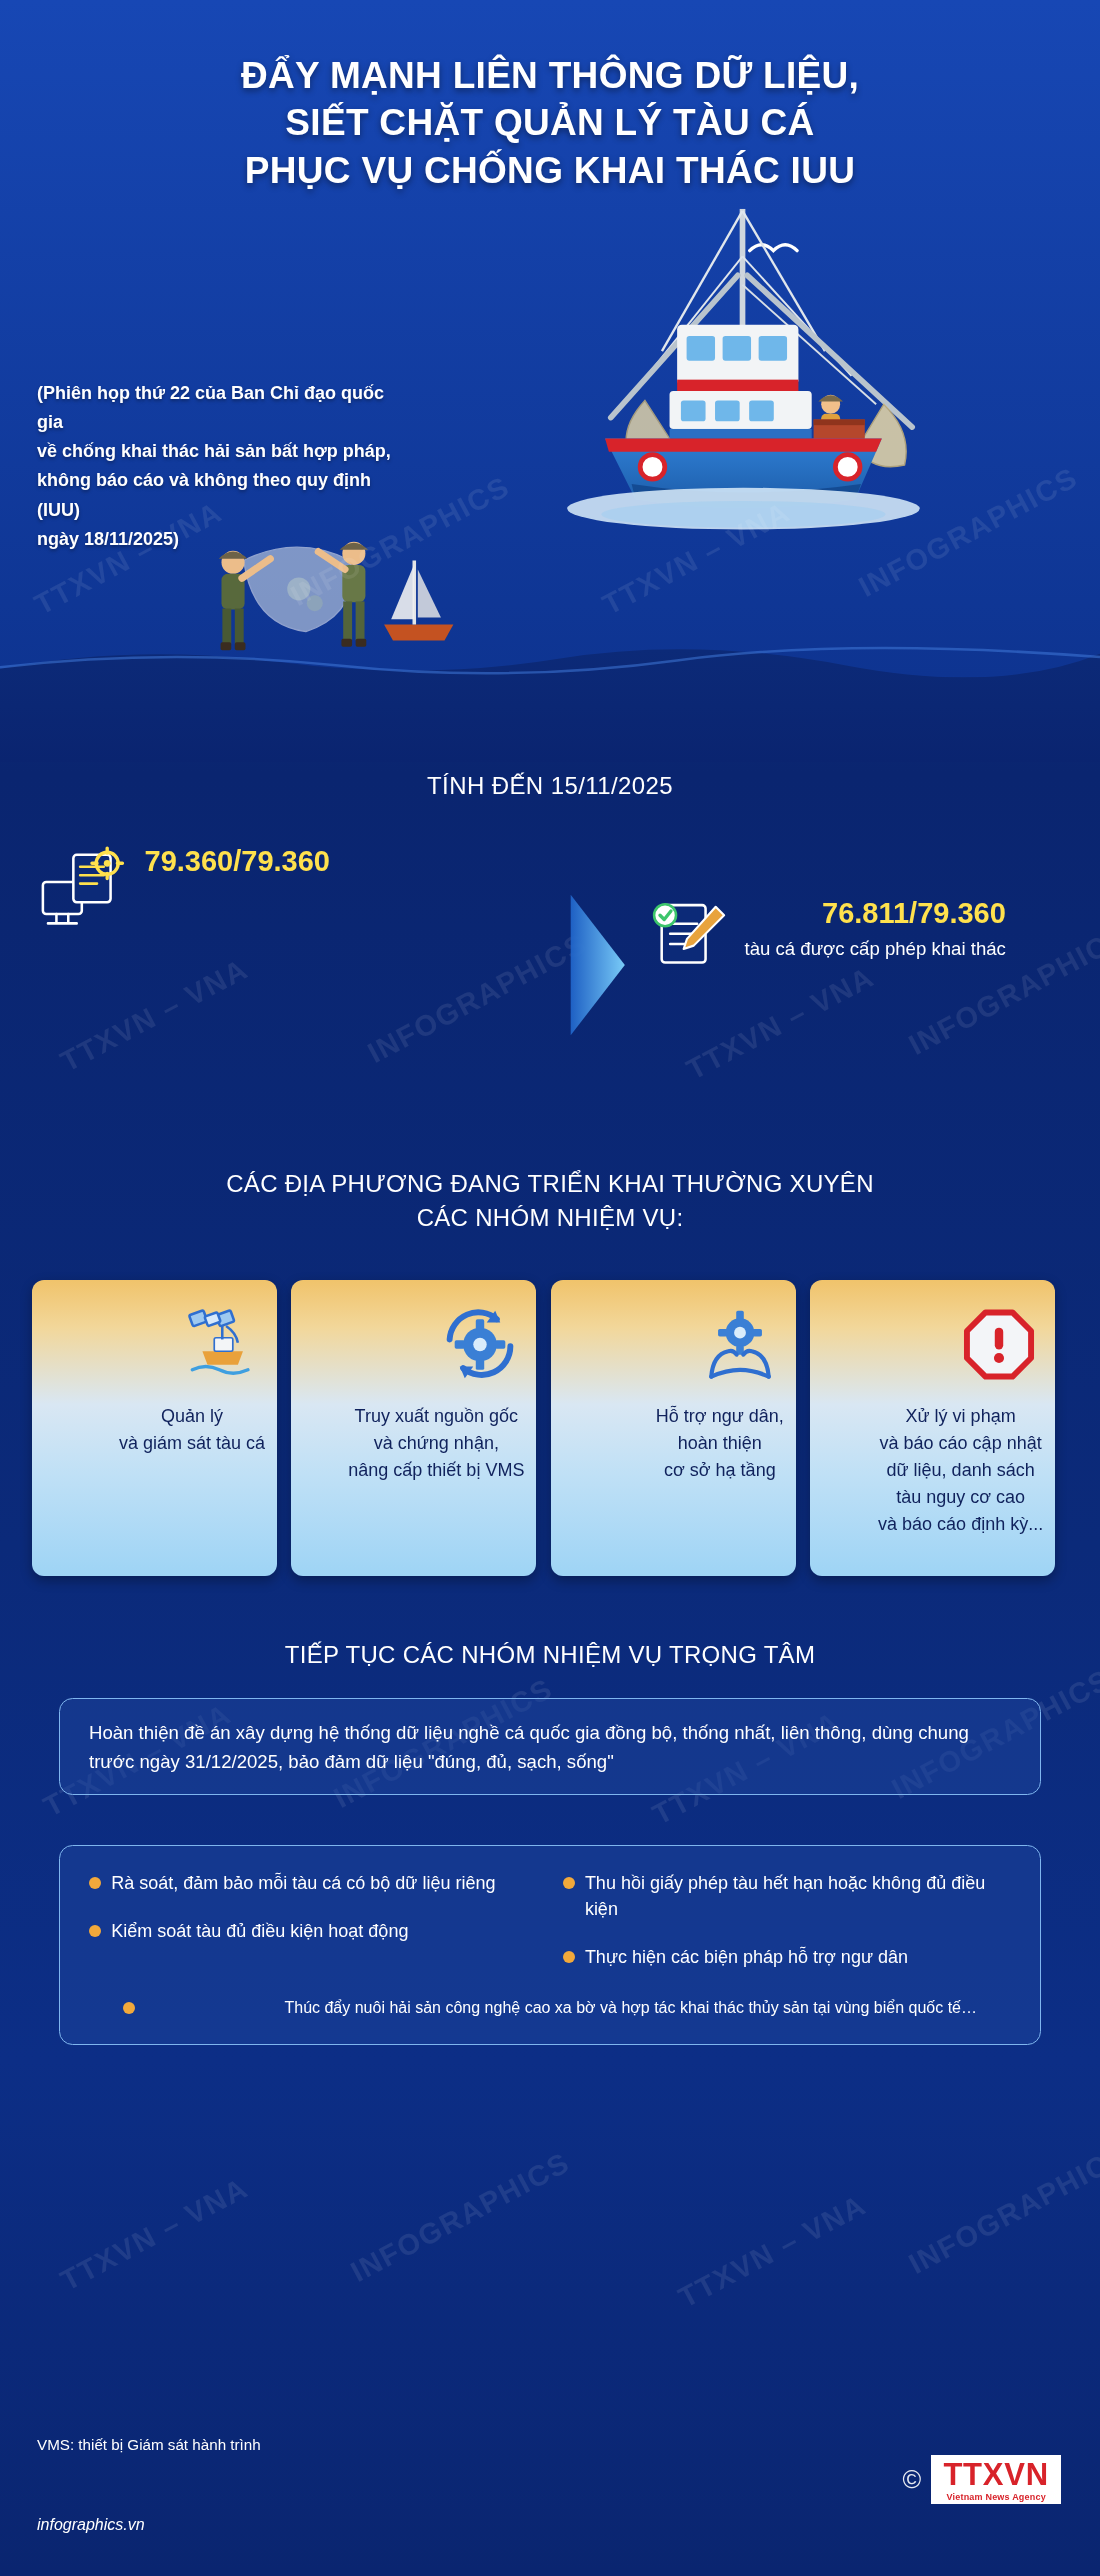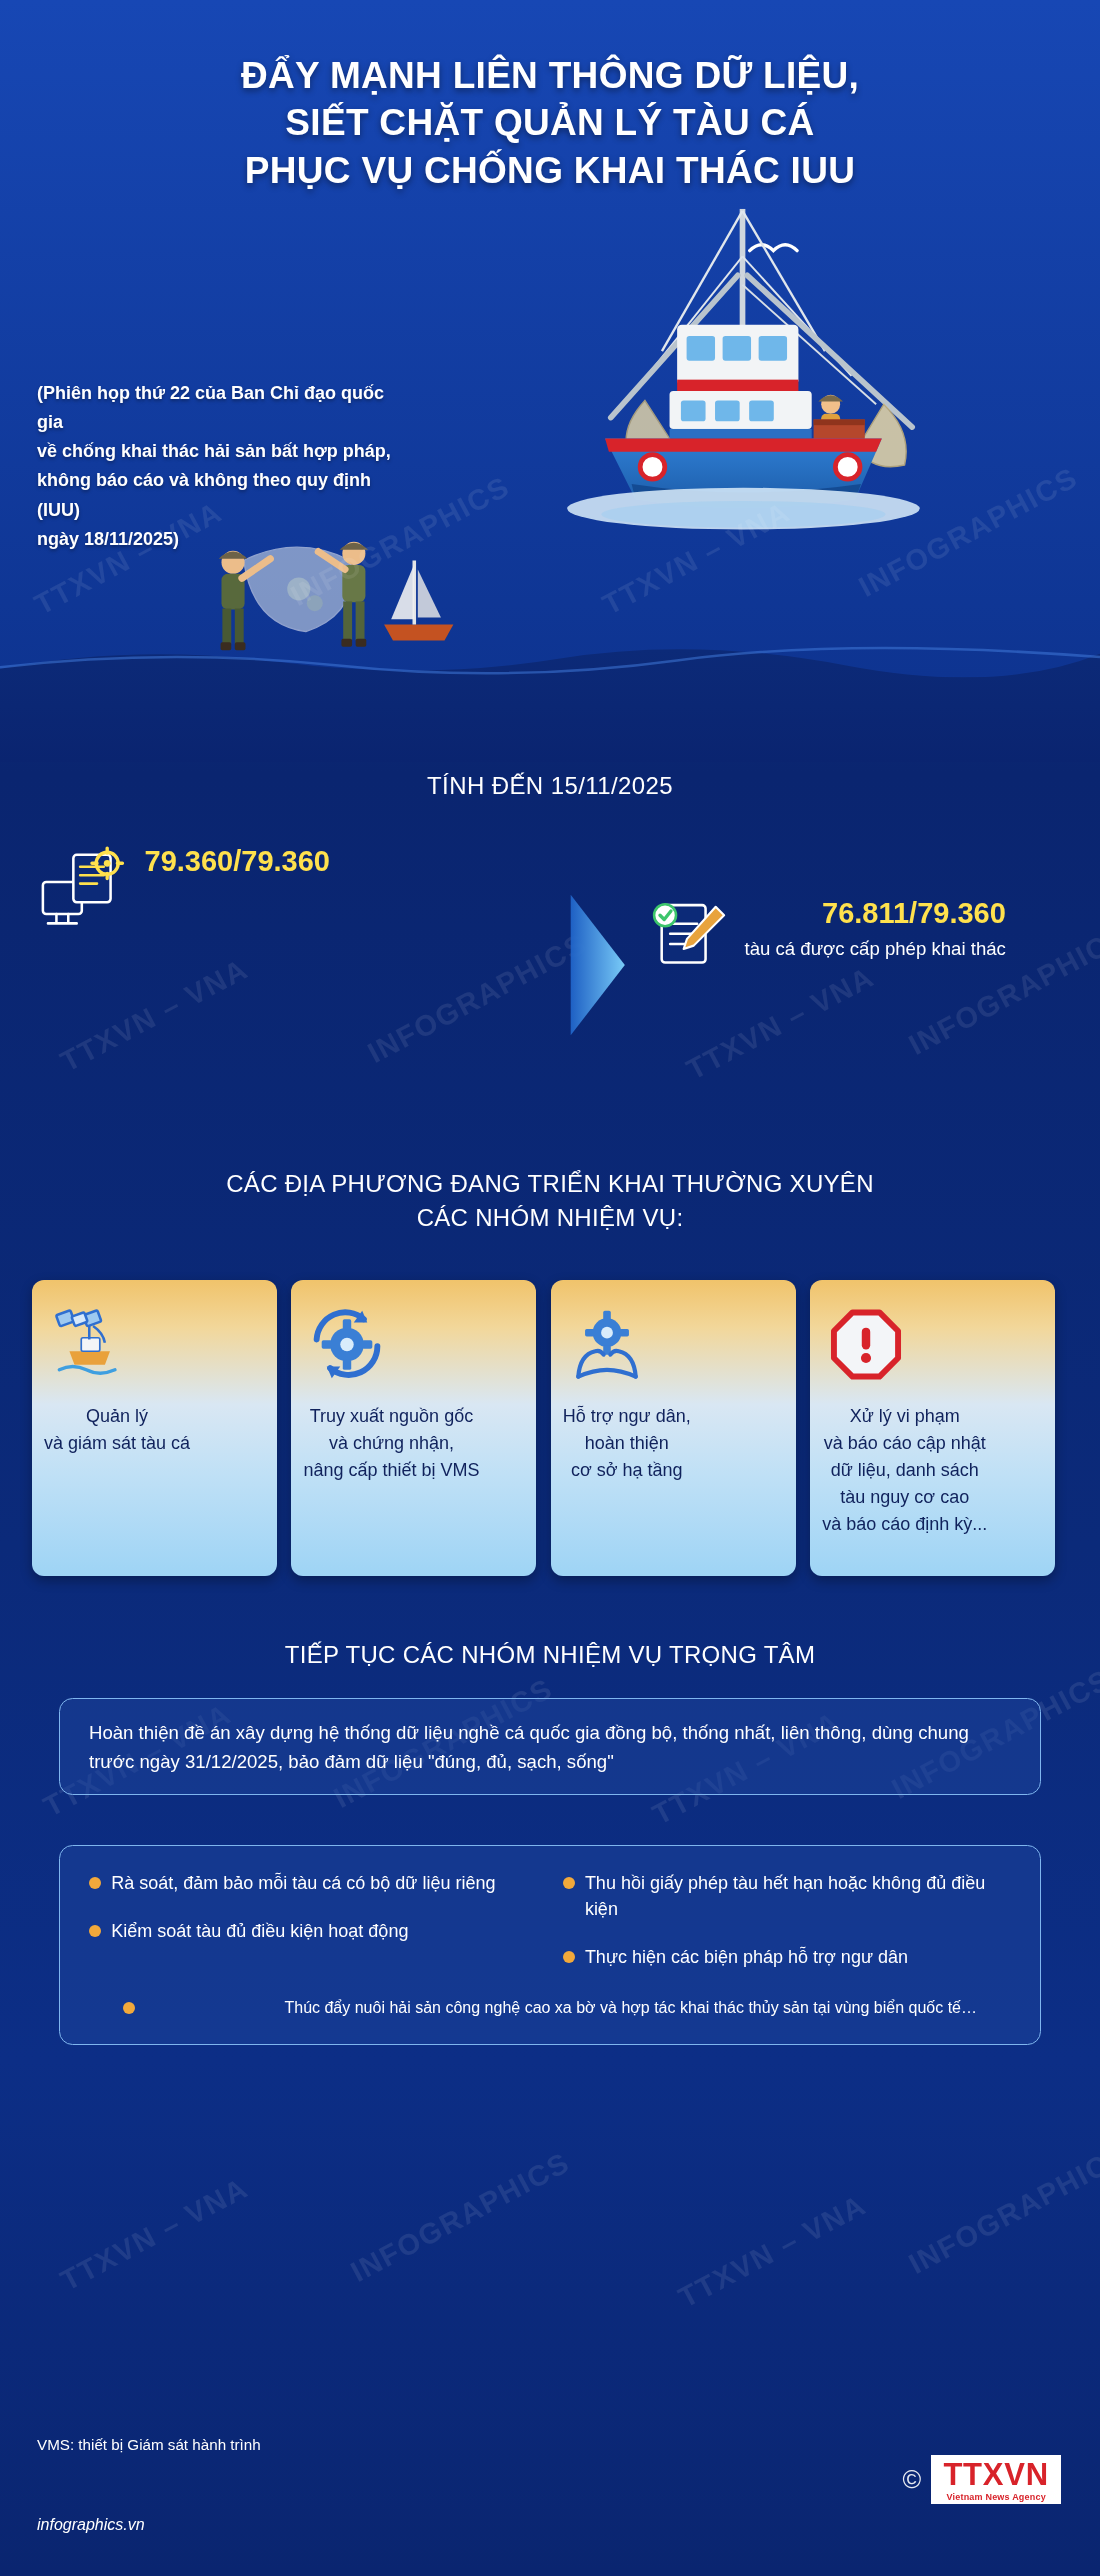--- a/index.html
+++ b/index.html
@@ -139,21 +139,21 @@
     z-index: 8;
   }
   .card {
     width: 245px;
     min-height: 296px;
     border-radius: 12px;
     background: linear-gradient(180deg, #f0c36b 0%, #f2d79a 16%, #d9e7f3 42%, #bfe0f6 66%, #9ed4f5 100%);
     padding: 13.5px 12px 17px;
     display: flex;
     flex-direction: column;
-    align-items: flex-start;
+    align-items: flex-end;
     box-shadow: 0 4.2px 12px rgba(0,0,0,0.3);
   }
   .card .card-icon {
     height: 91px;
     display: flex;
     align-items: center;
     justify-content: center;
     margin-top: 5.1px;
   }
   .card .card-text {

